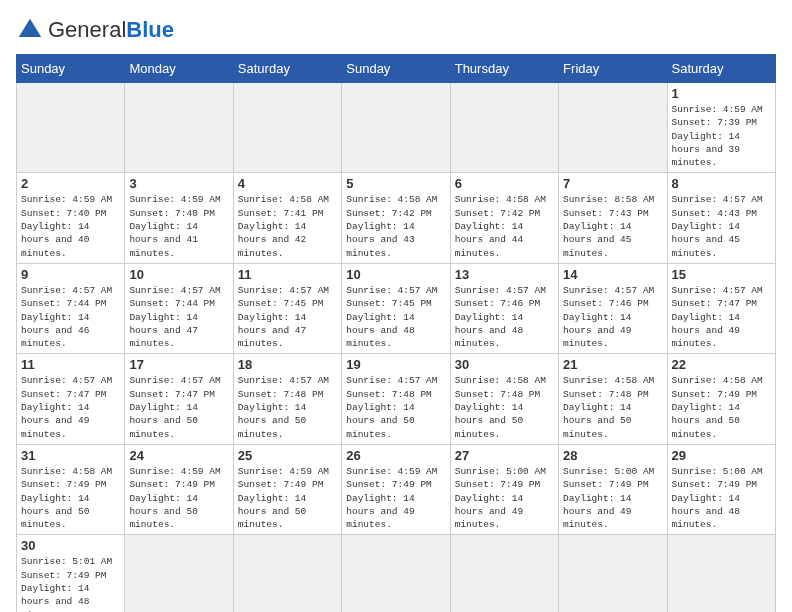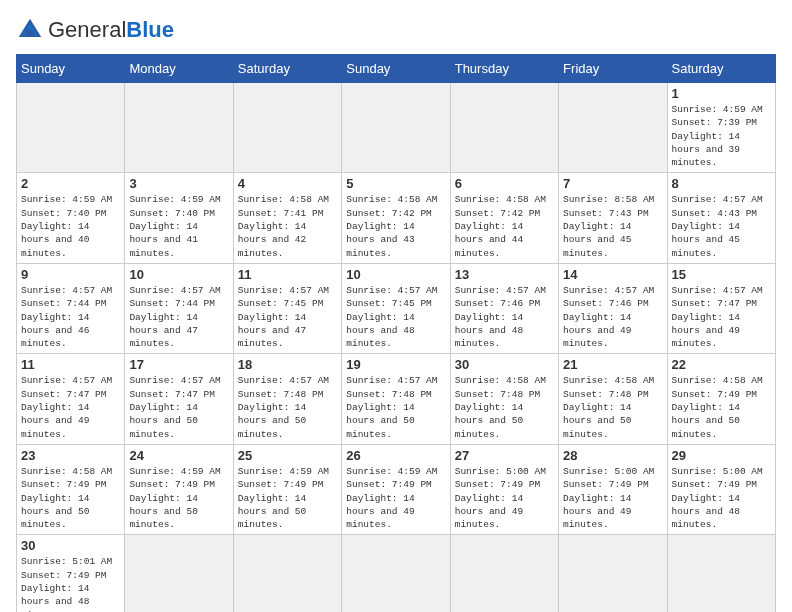--- a/index.html
+++ b/index.html
@@ -268,21 +268,21 @@
         </td>
         <td>
           <span class="day-number">22</span>
           <div class="day-info">Sunrise: 4:58 AM
 Sunset: 7:49 PM
 Daylight: 14 hours and 50 minutes.</div>
         </td>
       </tr>
       <tr>
         <td>
-          <span class="day-number">23</span>
+          <span class="day-number">31</span>
           <div class="day-info">Sunrise: 4:58 AM
 Sunset: 7:49 PM
 Daylight: 14 hours and 50 minutes.</div>
         </td>
         <td>
           <span class="day-number">24</span>
           <div class="day-info">Sunrise: 4:59 AM
 Sunset: 7:49 PM
 Daylight: 14 hours and 50 minutes.</div>
         </td>

